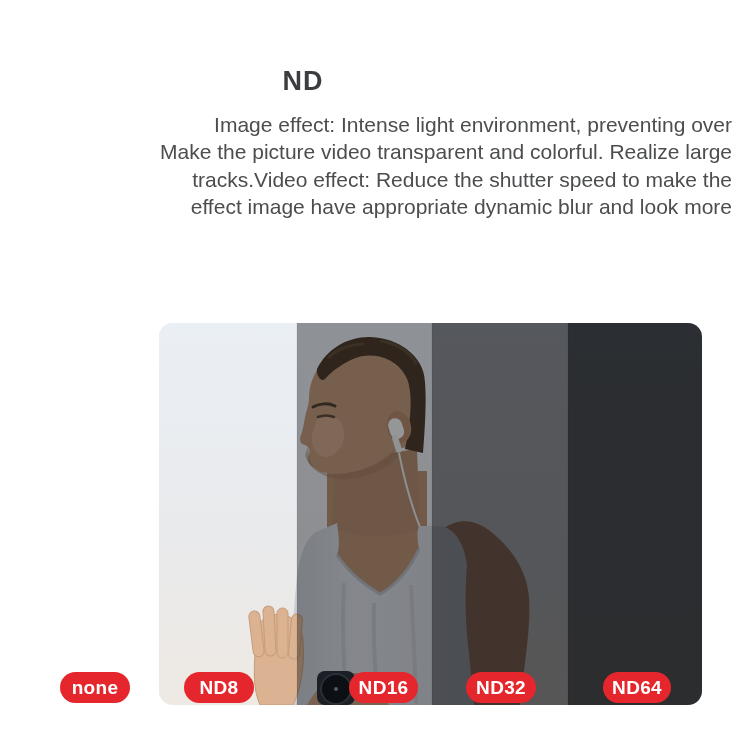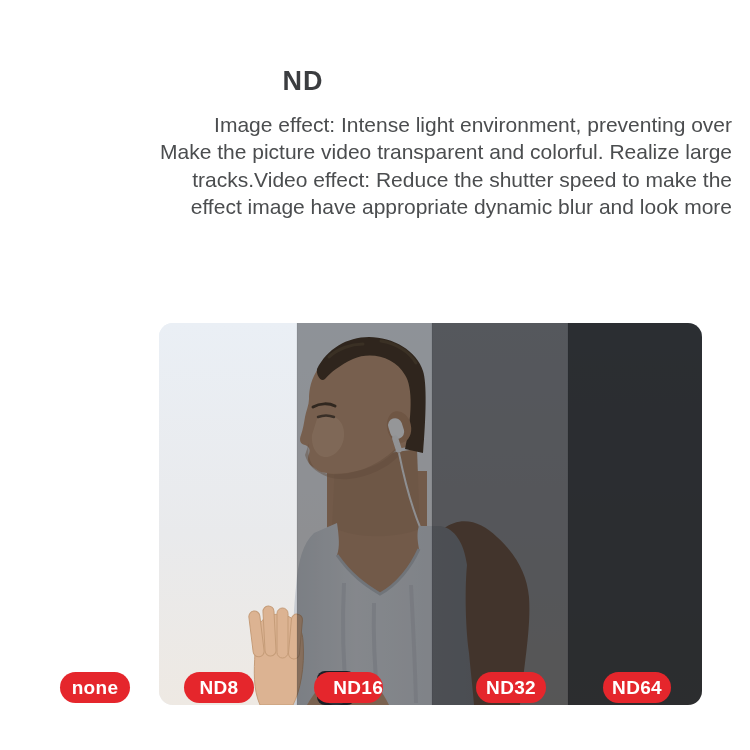--- a/index.html
+++ b/index.html
@@ -27,22 +27,22 @@
   .band-nd16{left:138px;width:135px;background:rgba(6,8,12,0.40);}
   .band-nd32{left:273px;width:136px;background:rgba(6,8,12,0.655);}
   .band-nd64{left:409px;width:134px;background:rgba(6,8,12,0.84);}
   .badge{
     position:absolute;top:664px;height:31px;line-height:31px;
     background:#e5262c;color:#ffffff;border-radius:16px;
     font-size:19px;font-weight:700;text-align:center;letter-spacing:0.3px;margin-top:8px;
   }
   .badge-none{left:60px;width:70px;}
   .badge-nd8 {left:184px;width:70px;}
-  .badge-nd16{left:314px;width:69px;text-align:right;}
-  .badge-nd32{left:476px;width:70px;}
+  .badge-nd16{left:349px;width:69px;}
+  .badge-nd32{left:466px;width:70px;}
   .badge-nd64{left:603px;width:68px;}
 </style>
 </head>
 <body>
 
 <div class="page">
 
   <h1 class="title">ND</h1>
 
   <div class="desc">

